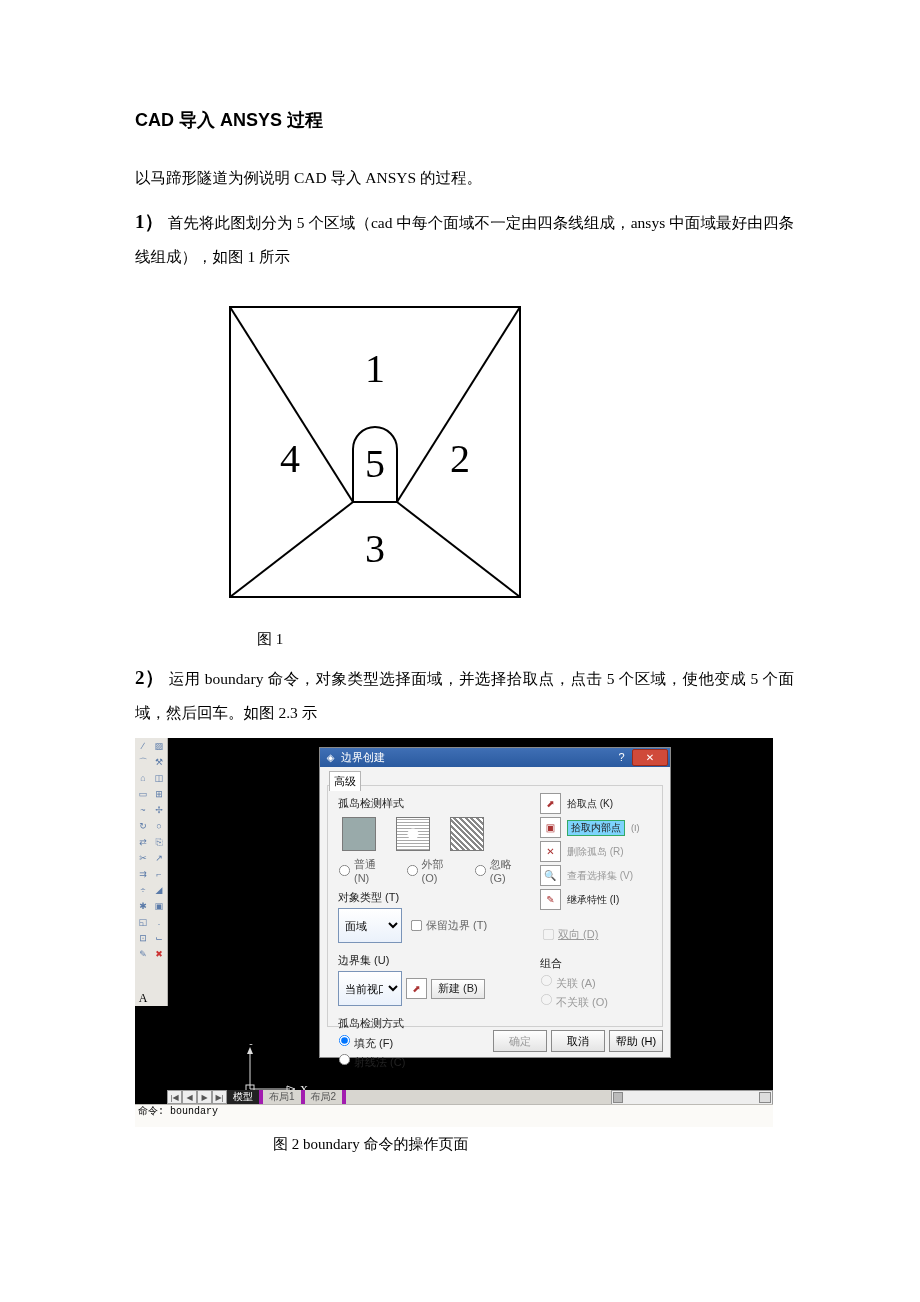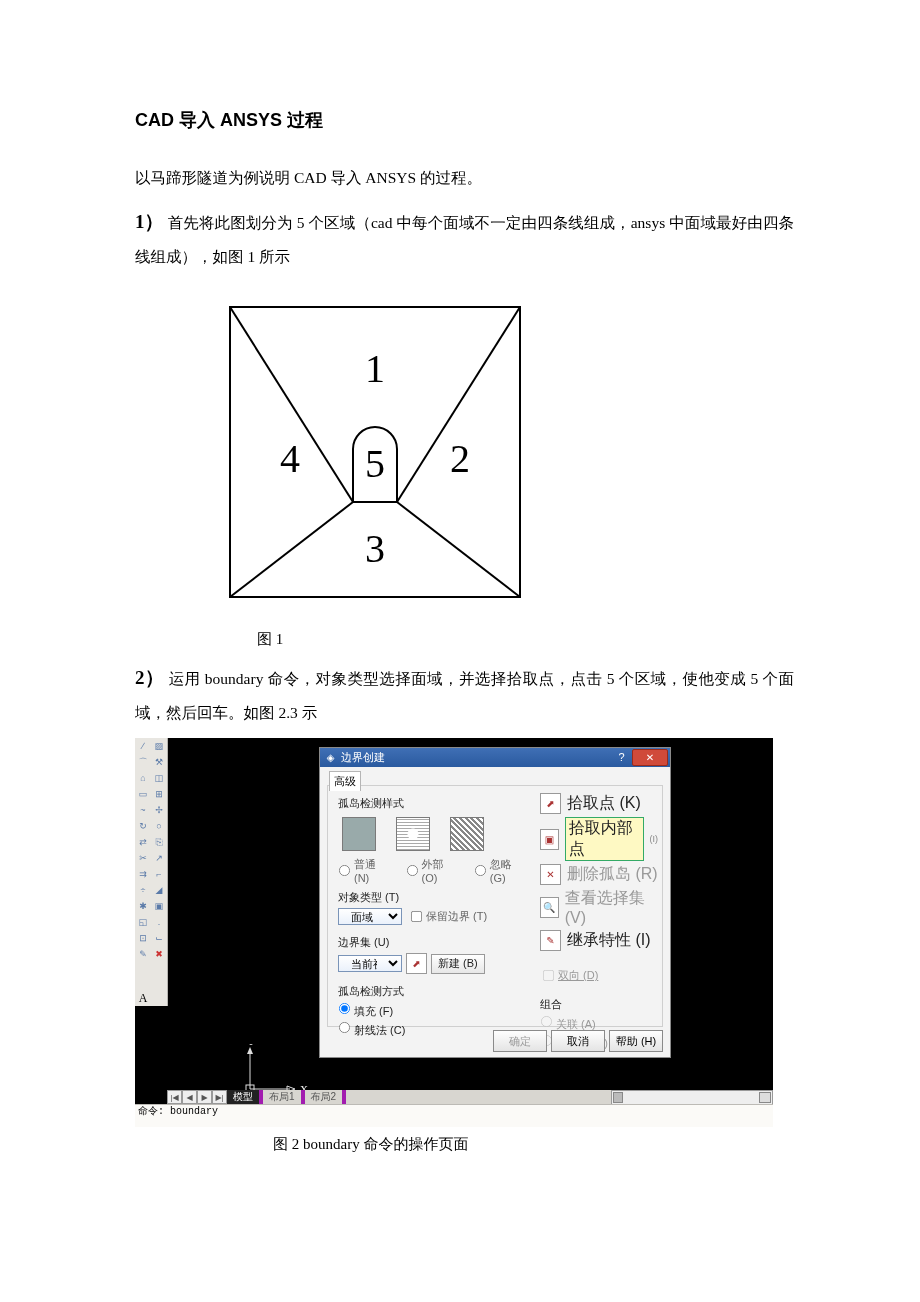--- a/index.html
+++ b/index.html
@@ -160,23 +160,23 @@
   }
   .swatch.solid { background:#9aa; }
   .swatch.orb {
     background: radial-gradient(circle at 50% 50%, #fff 5px, transparent 6px),
                 repeating-linear-gradient(0deg,#aaa 0 1px,#fff 1px 3px),
                 repeating-linear-gradient(90deg,#aaa 0 1px,transparent 1px 3px);
   }
   .radio-row { display:flex; gap:12px; margin:0 0 6px 0; color:#666; }
   .radio-row label, .detect-radios label, .group-radios label { display:flex; align-items:center; gap:3px; }
   .sel {
-    height:17px; font-size:11px; border:1px solid #7a94b8;
+    height:35px; font-size:11px; border:1px solid #7a94b8;
     background:linear-gradient(#fff,#eaf1fb);
-    padding:0 8px;
+    padding:0 2px;
   }
   .obj-row { display:flex; gap:6px; align-items:center; }
   .obj-row .sel { width:64px; }
   .chk-row { display:flex; align-items:center; gap:3px; color:#666; margin-left:2px;}
   .biset-row { display:flex; gap:4px; align-items:center; margin-top:2px;}
   .biset-row .sel { width:64px; }
   .mini-btn {
     width:19px;height:19px;
     border:1px solid #999; background:#fff;
     display:inline-flex;align-items:center;justify-content:center;
@@ -186,23 +186,23 @@
     height:18px; padding:0 6px;
     border:1px solid #999;
     background:linear-gradient(#fff,#e7e7e7);
     font-size:11px;
     display:inline-flex;align-items:center;
   }
   .detect-radios label, .group-radios label { display:block; margin:2px 0; }
   .right-col .rbtn-row{
     display:flex; gap:6px; align-items:center; margin:3px 0;
   }
-  .rbtn-row .txt { font-size:16px; }
+  .rbtn-row .txt { font-size:10px; }
   .rbtn-row .hint { font-size:9px; color:#888; }
-  .selected { border:1px solid #3a6; background:#fef9c3; padding:0 3px;}
+  .selected { border:1px solid #3a6; background:#7dd3fc; padding:0 3px;}
   .dlg .bottom-btns {
     position:absolute; right:7px; bottom:5px;
     display:flex; gap:4px;
   }
   .dlg .bottom-btns .btn {
     min-width:48px; height:20px;
     border:1px solid #8a8a8a;
     background:linear-gradient(#fefefe,#e4e4e4);
     font-size:11px;
     display:flex;align-items:center;justify-content:center;

